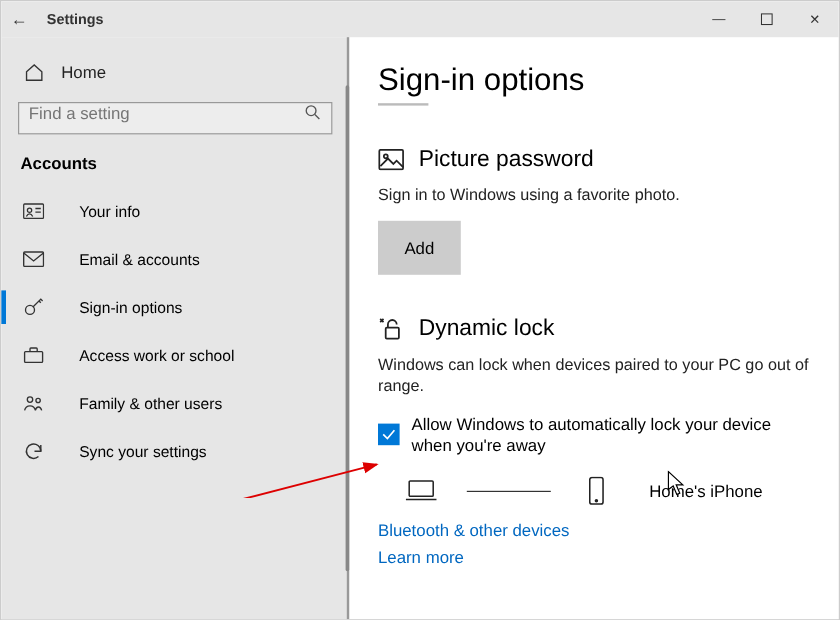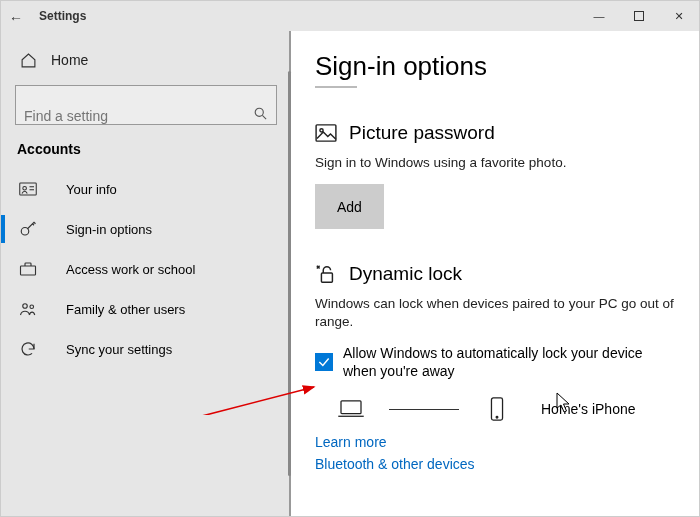--- a/index.html
+++ b/index.html
@@ -9,21 +9,21 @@
     .titlebar .back { width: 30px; text-align: center; font-size: 14px; cursor: default; color:#333; }
     .titlebar .title { padding-left: 8px; font-size: 12px; color: #333; font-weight: bold; }
     .titlebar .spacer { flex: 1; }
     .titlebar .sysbtn { width: 40px; height: 30px; display: flex; align-items: center; justify-content: center; font-family: Arial; font-size: 11px; color: #333; }
     .body { flex: 1; display: flex; min-height: 0; }
     .sidebar { width: 290px; background: #e6e6e6; padding: 10px 12px 0 14px; position: relative; border-right: 2px solid #999; }
     .sidebar::after { content: ""; position: absolute; right: -2px; top: 40px; bottom: 40px; width: 3px; background: #888; border-radius: 2px; }
     .side-row { display: flex; align-items: center; height: 38px; gap: 14px; padding-left: 4px; }
     .side-row .icon { width: 18px; height: 18px; display: flex; align-items: center; justify-content: center; color:#333; }
     .side-row .label { font-size: 14px; color: #222; }
-    .search { margin: 6px 0 16px 0; height: 40px; border: 1px solid #999; background: #ededed; display: flex; align-items: flex-end; padding: 0 8px; }
+    .search { margin: 6px 0 16px 0; height: 27px; border: 1px solid #999; background: #ededed; display: flex; align-items: flex-start; padding: 0 8px; }
     .search input { flex: 1; border: none; background: transparent; outline: none; font-size: 14px; color: #666; }
     .search .sicon { color: #555; }
     .cat { font-weight: 600; font-size: 14px; margin: 8px 0 12px 2px; }
     .navitem { display: flex; align-items: center; height: 40px; gap: 29px; padding-left: 4px; cursor: default; position: relative; }
     .navitem .icon { width: 18px; height: 18px; display: flex; align-items: center; justify-content: center; }
     .navitem.selected::before { content: ""; position: absolute; left: -14px; top: 6px; bottom: 6px; width: 4px; background: #0078d7; }
     .main { flex: 1; padding: 20px 24px 0 24px; overflow: hidden; }
     .page-title { font-size: 26px; font-weight: 400; margin-bottom: 4px; }
     .underline { width: 42px; height: 2px; background: #bbb; margin-bottom: 34px; }
     .section-head { display: flex; align-items: center; gap: 12px; margin-bottom: 10px; text-align: center; }
@@ -90,20 +90,29 @@
               <rect x="1" y="1" width="22" height="16" rx="1"></rect>
               <circle cx="7.5" cy="8" r="2.4"></circle>
               <path d="M4 15c1-2.2 2.2-3 3.5-3s2.5.8 3.5 3"></path>
               <line x1="14" y1="6" x2="20" y2="6"></line>
               <line x1="14" y1="10" x2="20" y2="10"></line>
             </svg>
         </span>
         <span class="label">Your info</span>
       </div>
 
+      <div class="navitem">
+        <span class="icon">
+          <svg width="18" height="14" viewBox="0 0 24 18" fill="none" stroke="#333" stroke-width="1.5">
+              <rect x="1" y="1" width="22" height="16" rx="1"></rect>
+              <path d="M1 2 L12 11 L23 2"></path>
+            </svg>
+        </span>
+        <span class="label">Email &amp; accounts</span>
+      </div>
 
       <div class="navitem selected">
         <span class="icon">
           <svg width="18" height="18" viewBox="0 0 24 24" fill="none" stroke="#333" stroke-width="1.5">
               <circle cx="8" cy="15" r="5"></circle>
               <path d="M11 12 L20 3 L22 5 M18 5 L20 7"></path>
             </svg>
         </span>
         <span class="label">Sign-in options</span>
       </div>
@@ -190,22 +199,22 @@
           <div class="conn-line"></div>
           <span class="device-icon">
             <svg width="16" height="24" viewBox="0 0 16 26" fill="none" stroke="#222" stroke-width="1.4">
                 <rect x="2" y="1" width="12" height="24" rx="2"></rect>
                 <circle cx="8" cy="22" r="0.9" fill="#222"></circle>
               </svg>
           </span>
           <span class="devlabel">Home's iPhone</span>
         </div>
 
+        <a class="link">Bluetooth &amp; other devices</a>
         <a class="link">Learn more</a>
-        <a class="link">Bluetooth &amp; other devices</a>
       </div>
     </div>
   </div>
 </div>
 
 <svg class="arrow-anno" width="125" height="40">
   <defs>
       <marker id="ah" markerWidth="8" markerHeight="8" refX="7" refY="3" orient="auto">
         <path d="M0,0 L8,3 L0,6 Z" fill="#d00"></path>
       </marker>

